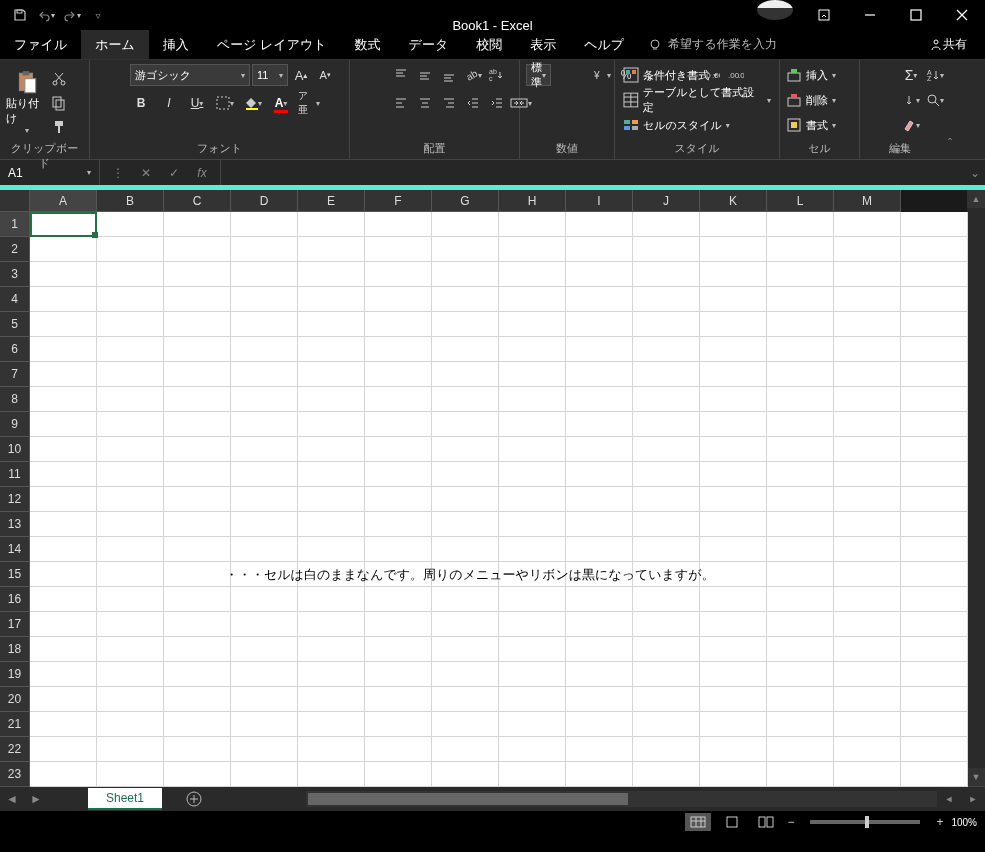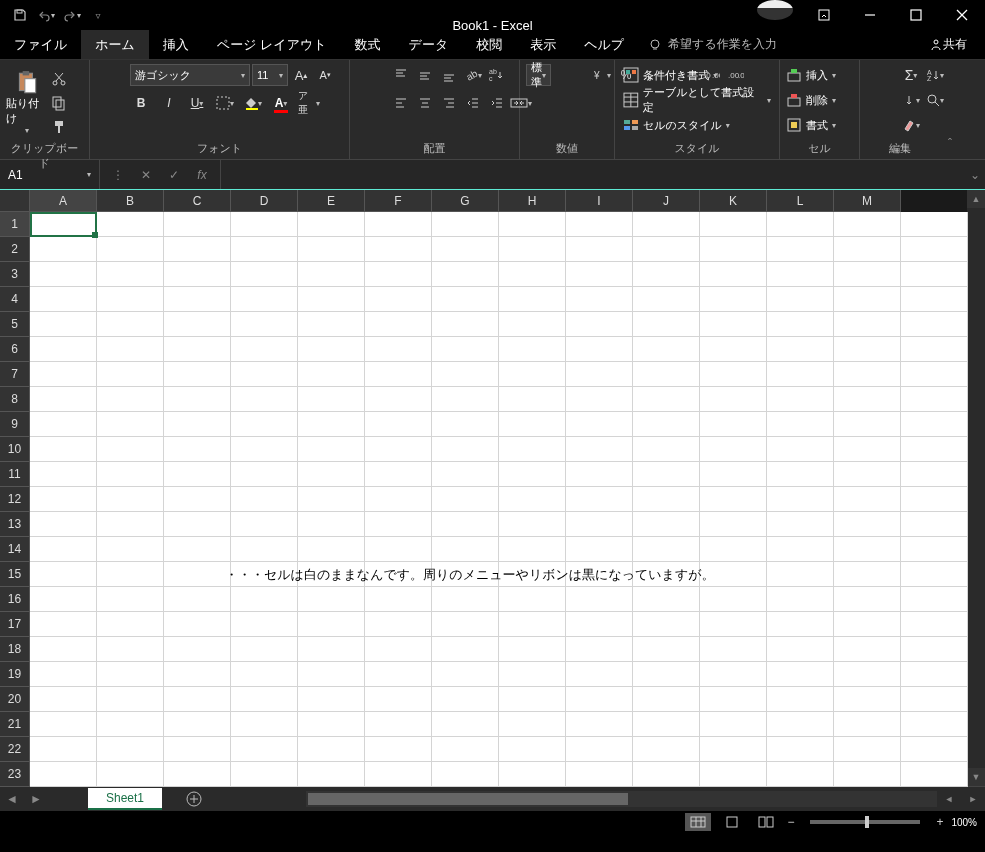--- a/index.html
+++ b/index.html
@@ -32,21 +32,21 @@
 .small-btn { width: 22px; height: 22px; display: flex; align-items: center; justify-content: center; color: #ddd; }
 .font-select { background: #3a3a3a; border: 1px solid #555; color: #fff; font-size: 11px; height: 22px; padding: 0 4px; display: flex; align-items: center; }
 .font-name { width: 120px; justify-content: space-between; }
 .font-size { width: 36px; justify-content: space-between; }
 .caret { font-size: 8px; color: #bbb; }
 
 .style-item { display: flex; align-items: center; gap: 4px; color: #fff; font-size: 11px; height: 22px; padding: 0 2px; }
 .style-item svg { width: 16px; height: 16px; }
 .cell-item { display: flex; align-items: center; gap: 4px; color: #fff; font-size: 11px; height: 22px; }
 
-.formulabar { height: 30px; background: #262626; display: flex; align-items: stretch; border-bottom: 1px solid #5eead4; }
+.formulabar { height: 30px; background: #262626; display: flex; align-items: stretch; border-bottom: 5px solid #5eead4; }
 .name-box { width: 100px; background: #262626; border-right: 1px solid #444; display: flex; align-items: center; padding: 0 8px; color: #fff; font-size: 12px; justify-content: space-between; }
 .fb-btns { display: flex; align-items: center; gap: 0; border-right: 1px solid #444; padding: 0 4px; }
 .fb-btn { width: 28px; height: 28px; display: flex; align-items: center; justify-content: center; color: #888; }
 .fb-input { flex: 1; background: #262626; }
 .fb-expand { width: 20px; display: flex; align-items: center; justify-content: center; color: #888; }
 
 .grid-area { height: 596px; background: #1a1a1a; display: flex; position: relative; }
 .corner { width: 30px; height: 22px; background: #333; border-right: 1px solid #555; border-bottom: 1px solid #555; }
 .col-headers { height: 22px; display: flex; background: #333; }
 .col-h { width: 67px; border-right: 1px solid #555; border-bottom: 1px solid #555; display: flex; align-items: center; justify-content: center; font-size: 12px; color: #ddd; }

